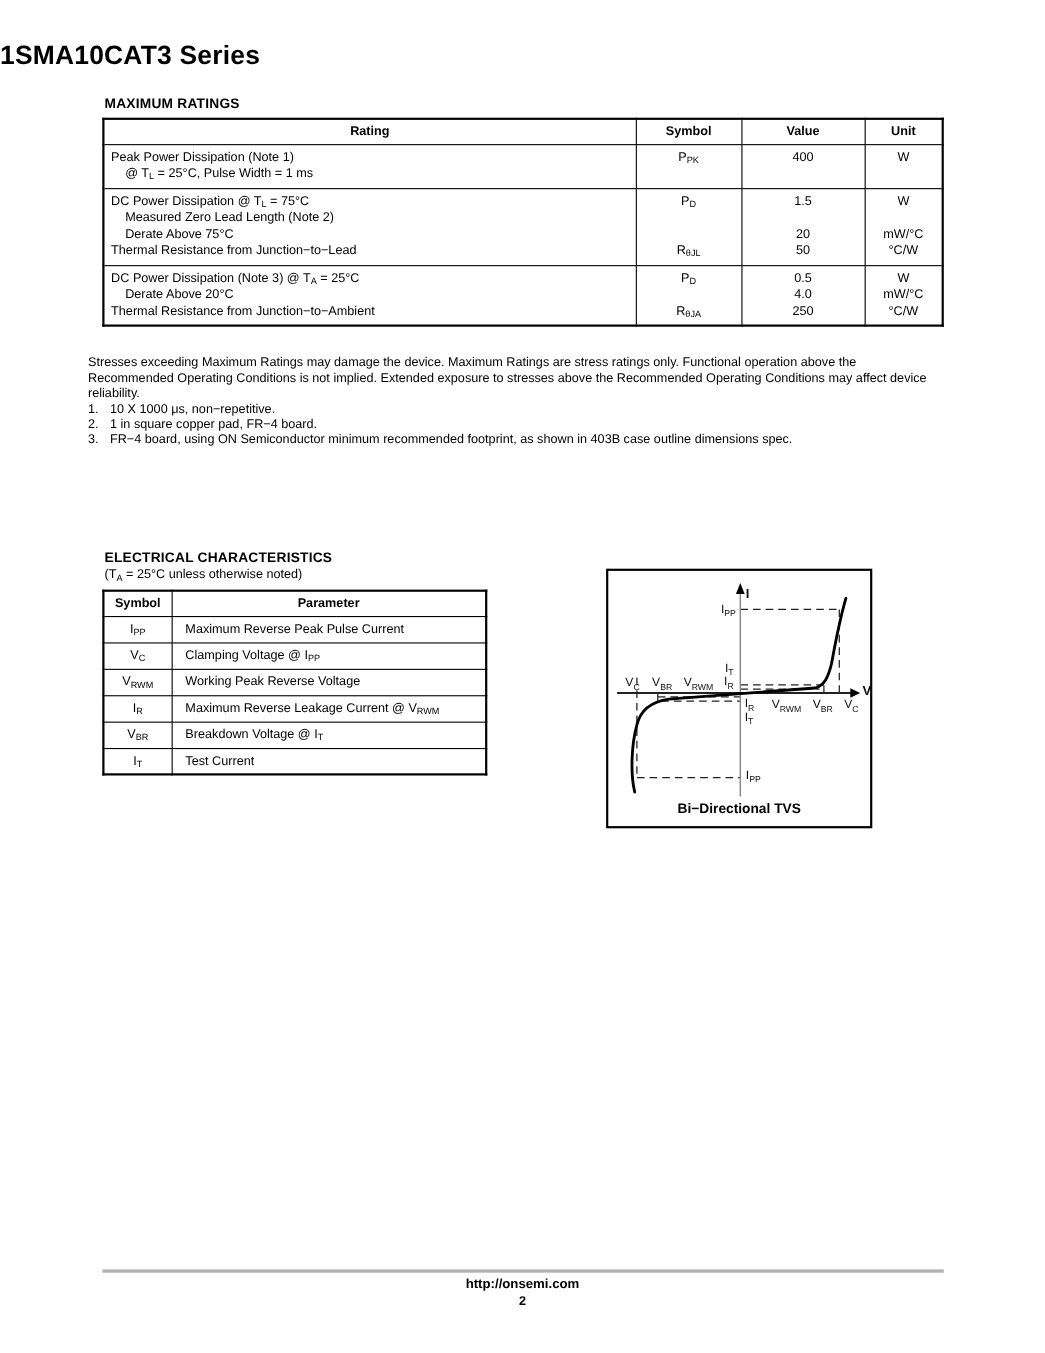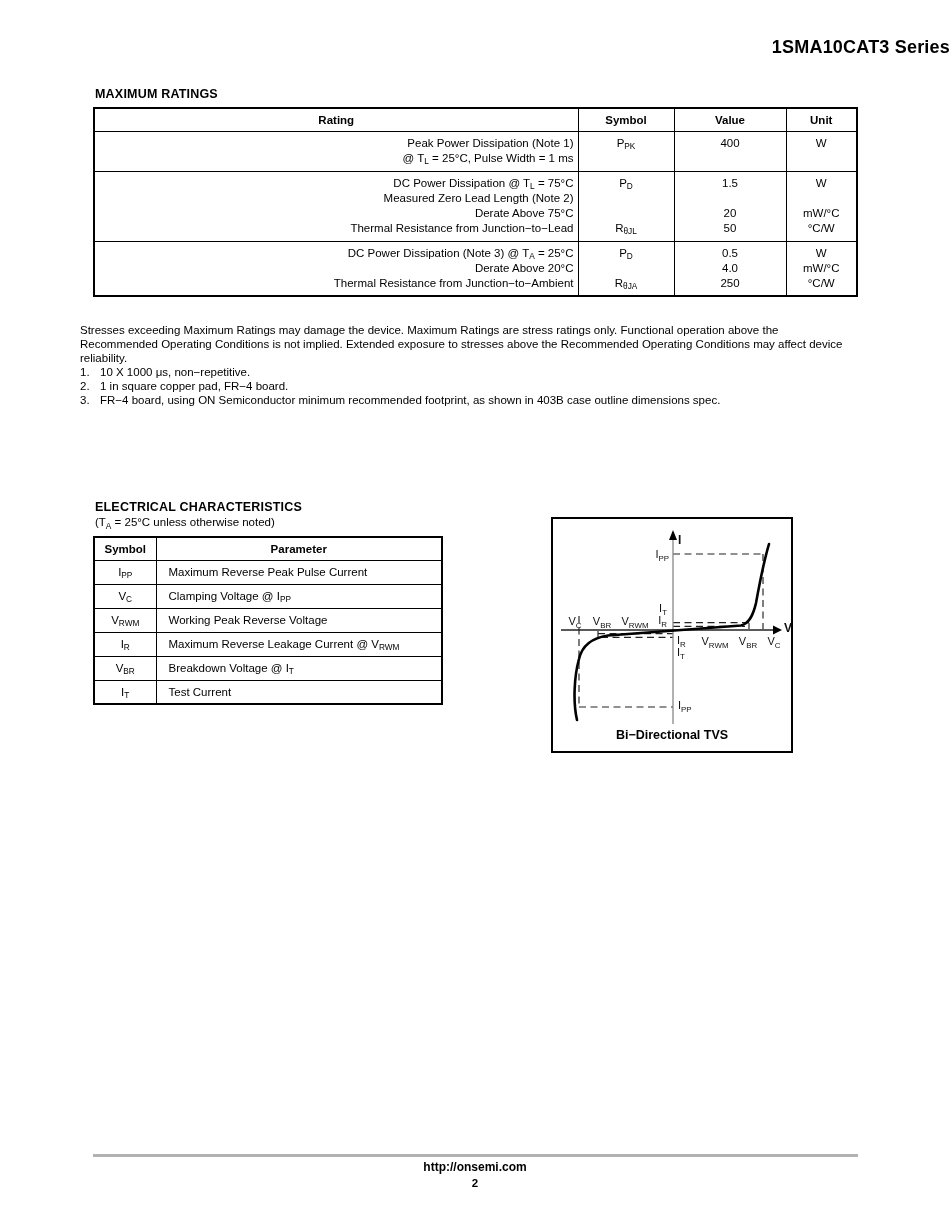--- a/index.html
+++ b/index.html
@@ -7,32 +7,32 @@
   body {
     width:950px; height:1230px;
     font-family:"Liberation Sans", sans-serif;
     color:#000;
   }
   .page { position:relative; width:950px; height:1230px; background:#fff; overflow:hidden; }
   .abs { position:absolute; }
 
   .title {
     position:absolute; top:37px; left:0; width:950px;
-    text-align:right; font-size:18px; font-weight:bold; letter-spacing:.2px;
+    text-align:left; font-size:24px; font-weight:bold; letter-spacing:.2px;
   }
   .h2 { font-size:12.5px; font-weight:bold; letter-spacing:.2px; }
   .sub { font-size:11.5px; }
 
   table { border-collapse:collapse; table-layout:fixed; background:#fff; }
   .mr { width:765px; border:2px solid #000; }
   .ec { width:350px; border:2px solid #000; }
   th, td { border:1px solid #000; font-size:11.5px; }
   th { text-align:center; font-weight:bold; vertical-align:middle; height:23px;margin-left:34px; }
   td { vertical-align:top; padding:4px 4px 2px 4px; }
-  td.rating { padding-left:6px;text-align:right; }
+  td.rating { padding-left:6px; }
   td.c { text-align:center; }
   .ln { line-height:15px; white-space:pre; }
   sub { font-size:72%; line-height:0; position:relative; vertical-align:baseline; top:.32em; }
   tr.r40 { height:40px; } tr.r70 { height:70px;margin-left:16px; } tr.r55 { height:55px; } tr.r23 { height:23px; }
   .ec td { height:24px; line-height:15px; }
   .ec td.p { padding-left:12px; }
 
   .notes { width:765px; }
   .stress { font-size:11.5px; line-height:13.8px; margin-bottom:1px; }
   .note { display:flex; font-size:11.5px; line-height:13.8px; }

